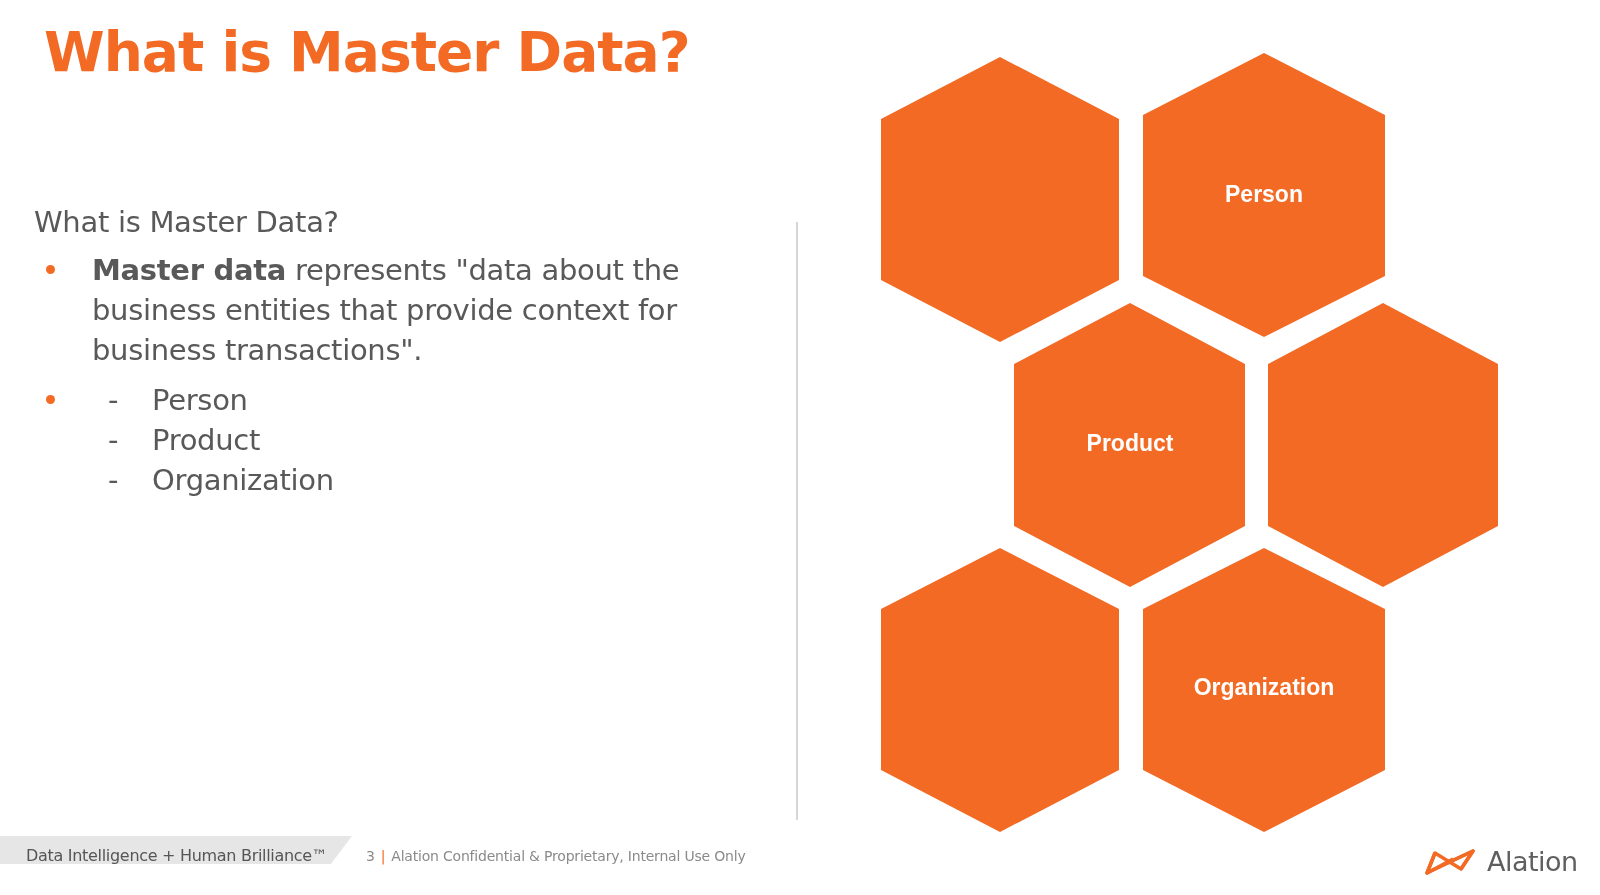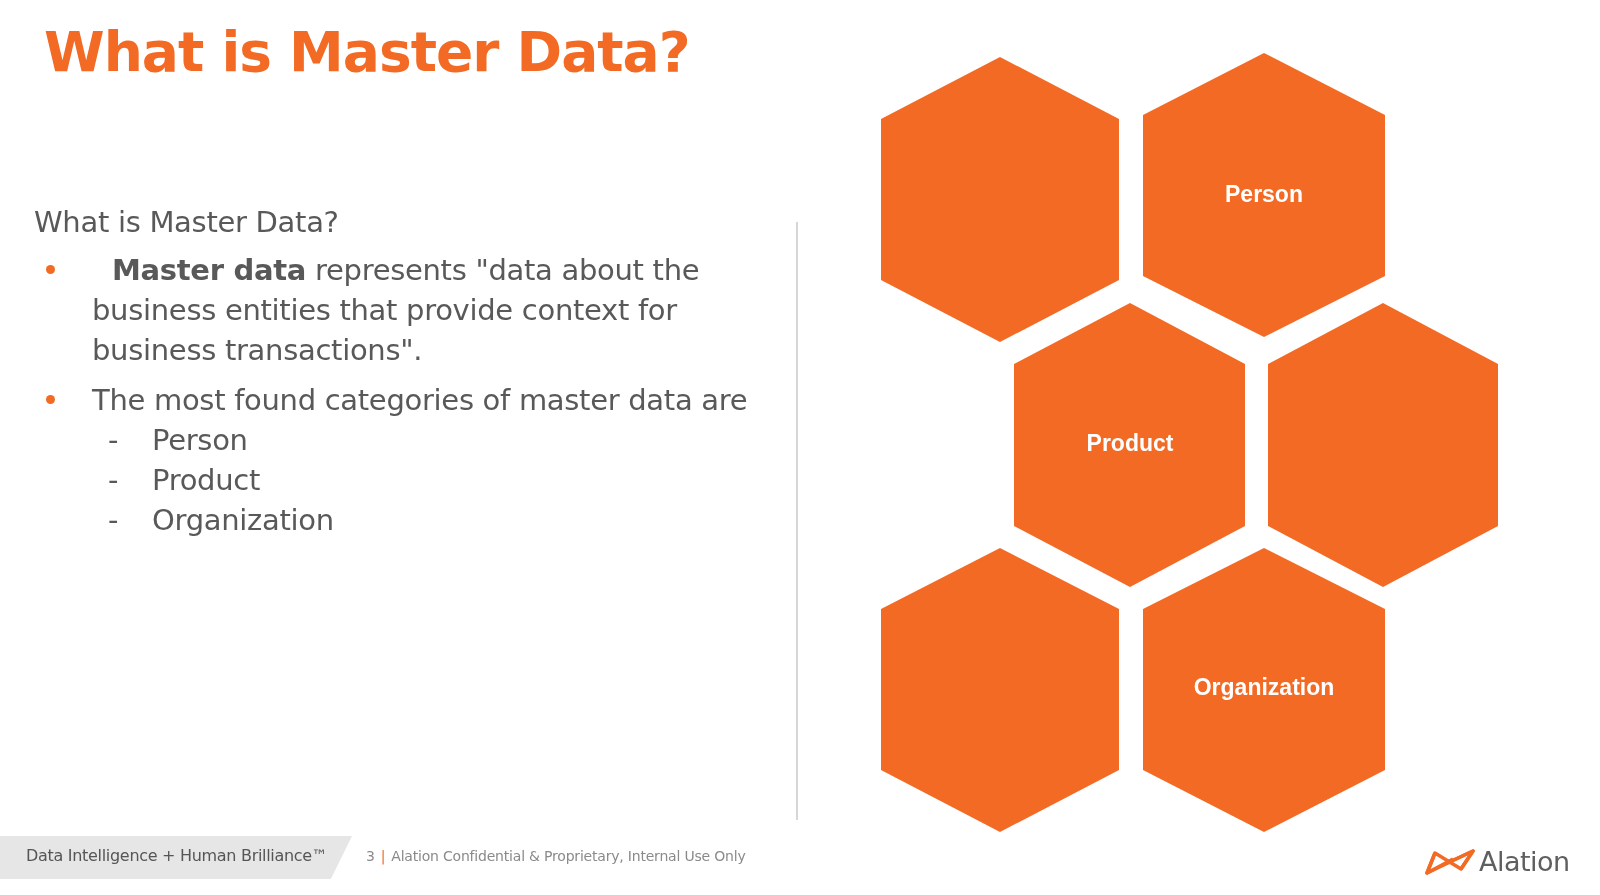--- a/index.html
+++ b/index.html
@@ -12,54 +12,53 @@
     font-size: 55px; color: #f26a24; letter-spacing: -1px;
   }
 
   .content { position: absolute; left: 34px; top: 204px; width: 760px; color: #595959; }
   .subhead { font-size: 29px; color: #595959; margin-bottom: 10px; line-height: 1.25; letter-spacing: -0.3px; }
   ul.bullets { list-style: none; }
   ul.bullets > li { position: relative; padding-left: 58px; font-size: 29px; line-height: 40px; margin-bottom: 10px; letter-spacing: -0.3px; }
   ul.bullets > li .dot {
     position: absolute; left: 12px; top: 15px; width: 9px; height: 9px; border-radius: 50%; background: #f26a24;
   }
-  ul.bullets > li b { color: #595959; margin-left: 20px; }
+  ul.bullets > li b { color: #595959; }
   ul.sub { list-style: none; }
   ul.sub li { position: relative; padding-left: 60px; font-size: 29px; line-height: 40px; }
   ul.sub li .dash { position: absolute; left: 16px; top: 0; }
 
   .divider { position: absolute; left: 796px; top: 222px; width: 2px; height: 598px; background: #d6d6d6; }
 
   svg.hexes { position: absolute; left: 0; top: 0; }
   .hex-label { font-family: "Liberation Sans", sans-serif; font-weight: bold; font-size: 23px; fill: #ffffff; }
 
-  .footer-band { position: absolute; left: 0; top: 836px; width: 352px; height: 43px; background: #e6e6e6;
+  .footer-band { position: absolute; left: 0; top: 836px; width: 352px; height: 28px; background: #e6e6e6;
     clip-path: polygon(0 0, 100% 0, 94% 100%, 0 100%); }
   .footer-band span { position: absolute; left: 26px; top: 10px; font-size: 16px; color: #555555; letter-spacing: -0.3px; white-space: nowrap; }
   .footer-note { position: absolute; left: 366px; top: 848px; font-size: 14px; color: #8a8a8a; white-space: nowrap; letter-spacing: -0.2px; text-align: right; }
   .footer-note .sep { color: #f26a24; margin: 0 6px; }
 
   .logo { position: absolute; left: 1425px; top: 846px; display: flex; align-items: center; }
-  .logo-text { font-size: 27px; color: #5f5f5f; margin-left: 4px; letter-spacing: -0.5px; }
+  .logo-text { font-size: 27px; color: #5f5f5f; margin-left: 12px; letter-spacing: -0.5px; }
 </style>
 </head>
 <body>
 
 <h1 class="title">What is Master Data?</h1>
 
 <div class="content">
   <div class="subhead">What is Master Data?</div>
   <ul class="bullets">
     <li>
       <span class="dot"></span>
       <b>Master data</b><span> represents "data about the business entities that provide context for business transactions".</span>
     </li>
     <li>
       <span class="dot"></span>
-      <span>The most found categories of master data are</span>
       <ul class="sub">
         <li><span class="dash">-</span><span>Person</span></li>
         <li><span class="dash">-</span><span>Product</span></li>
         <li><span class="dash">-</span><span>Organization</span></li>
       </ul>
     </li>
   </ul>
 </div>
 
 <div class="divider"></div>

